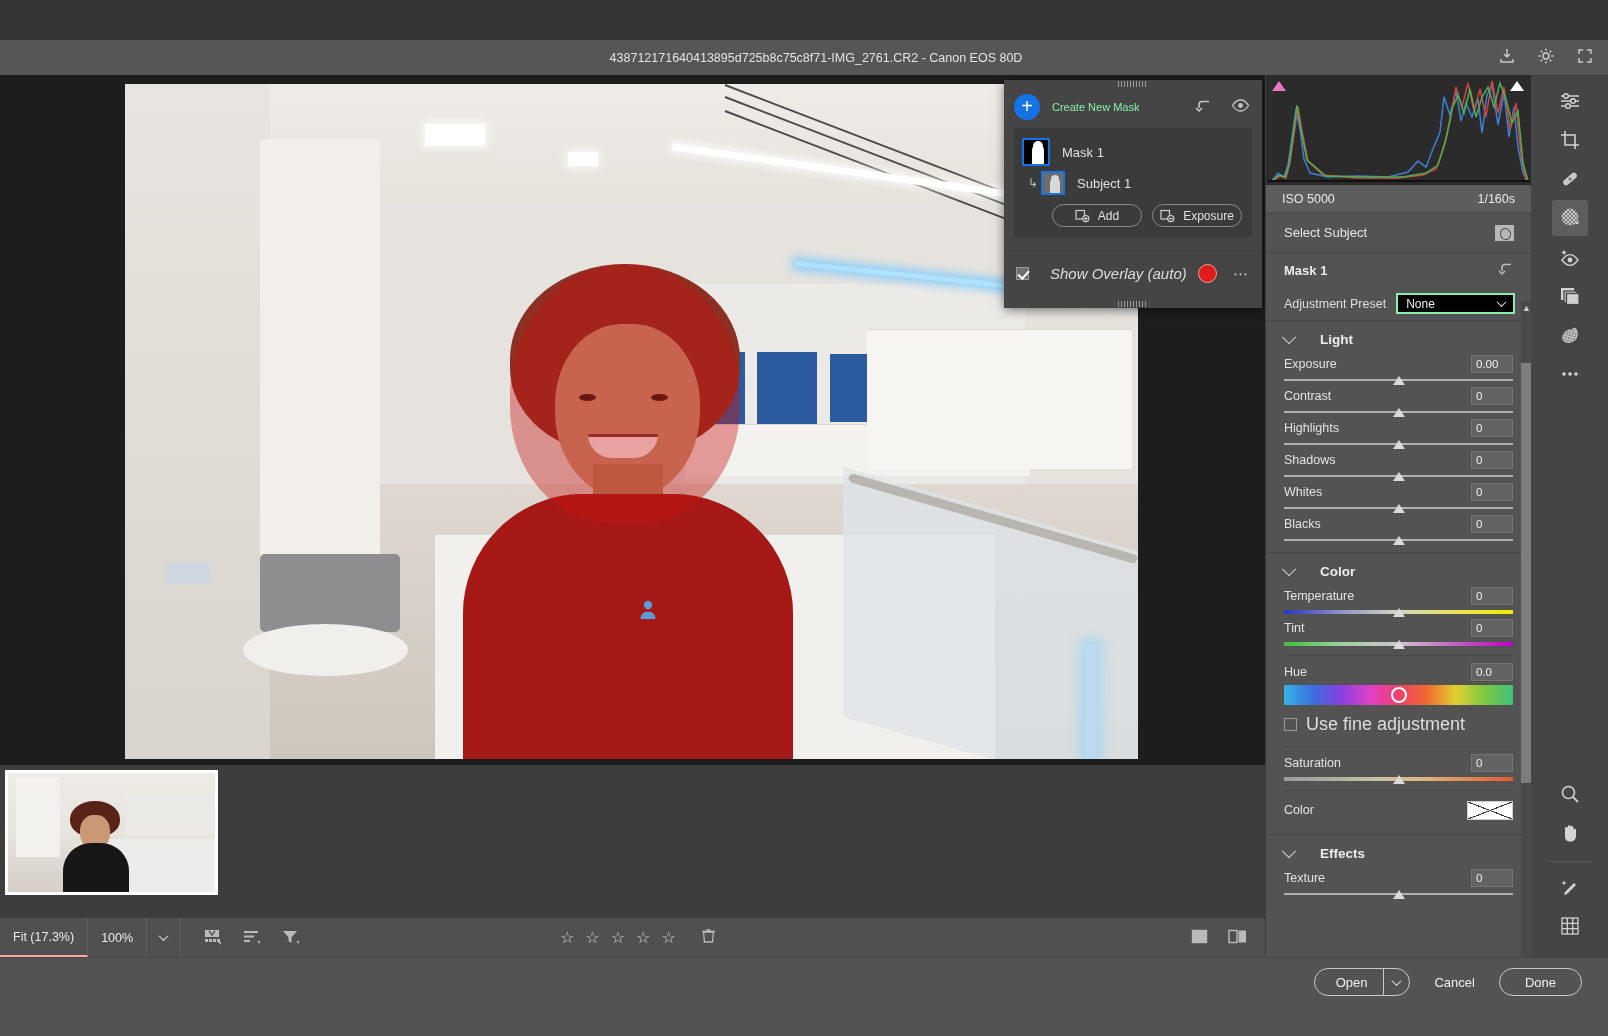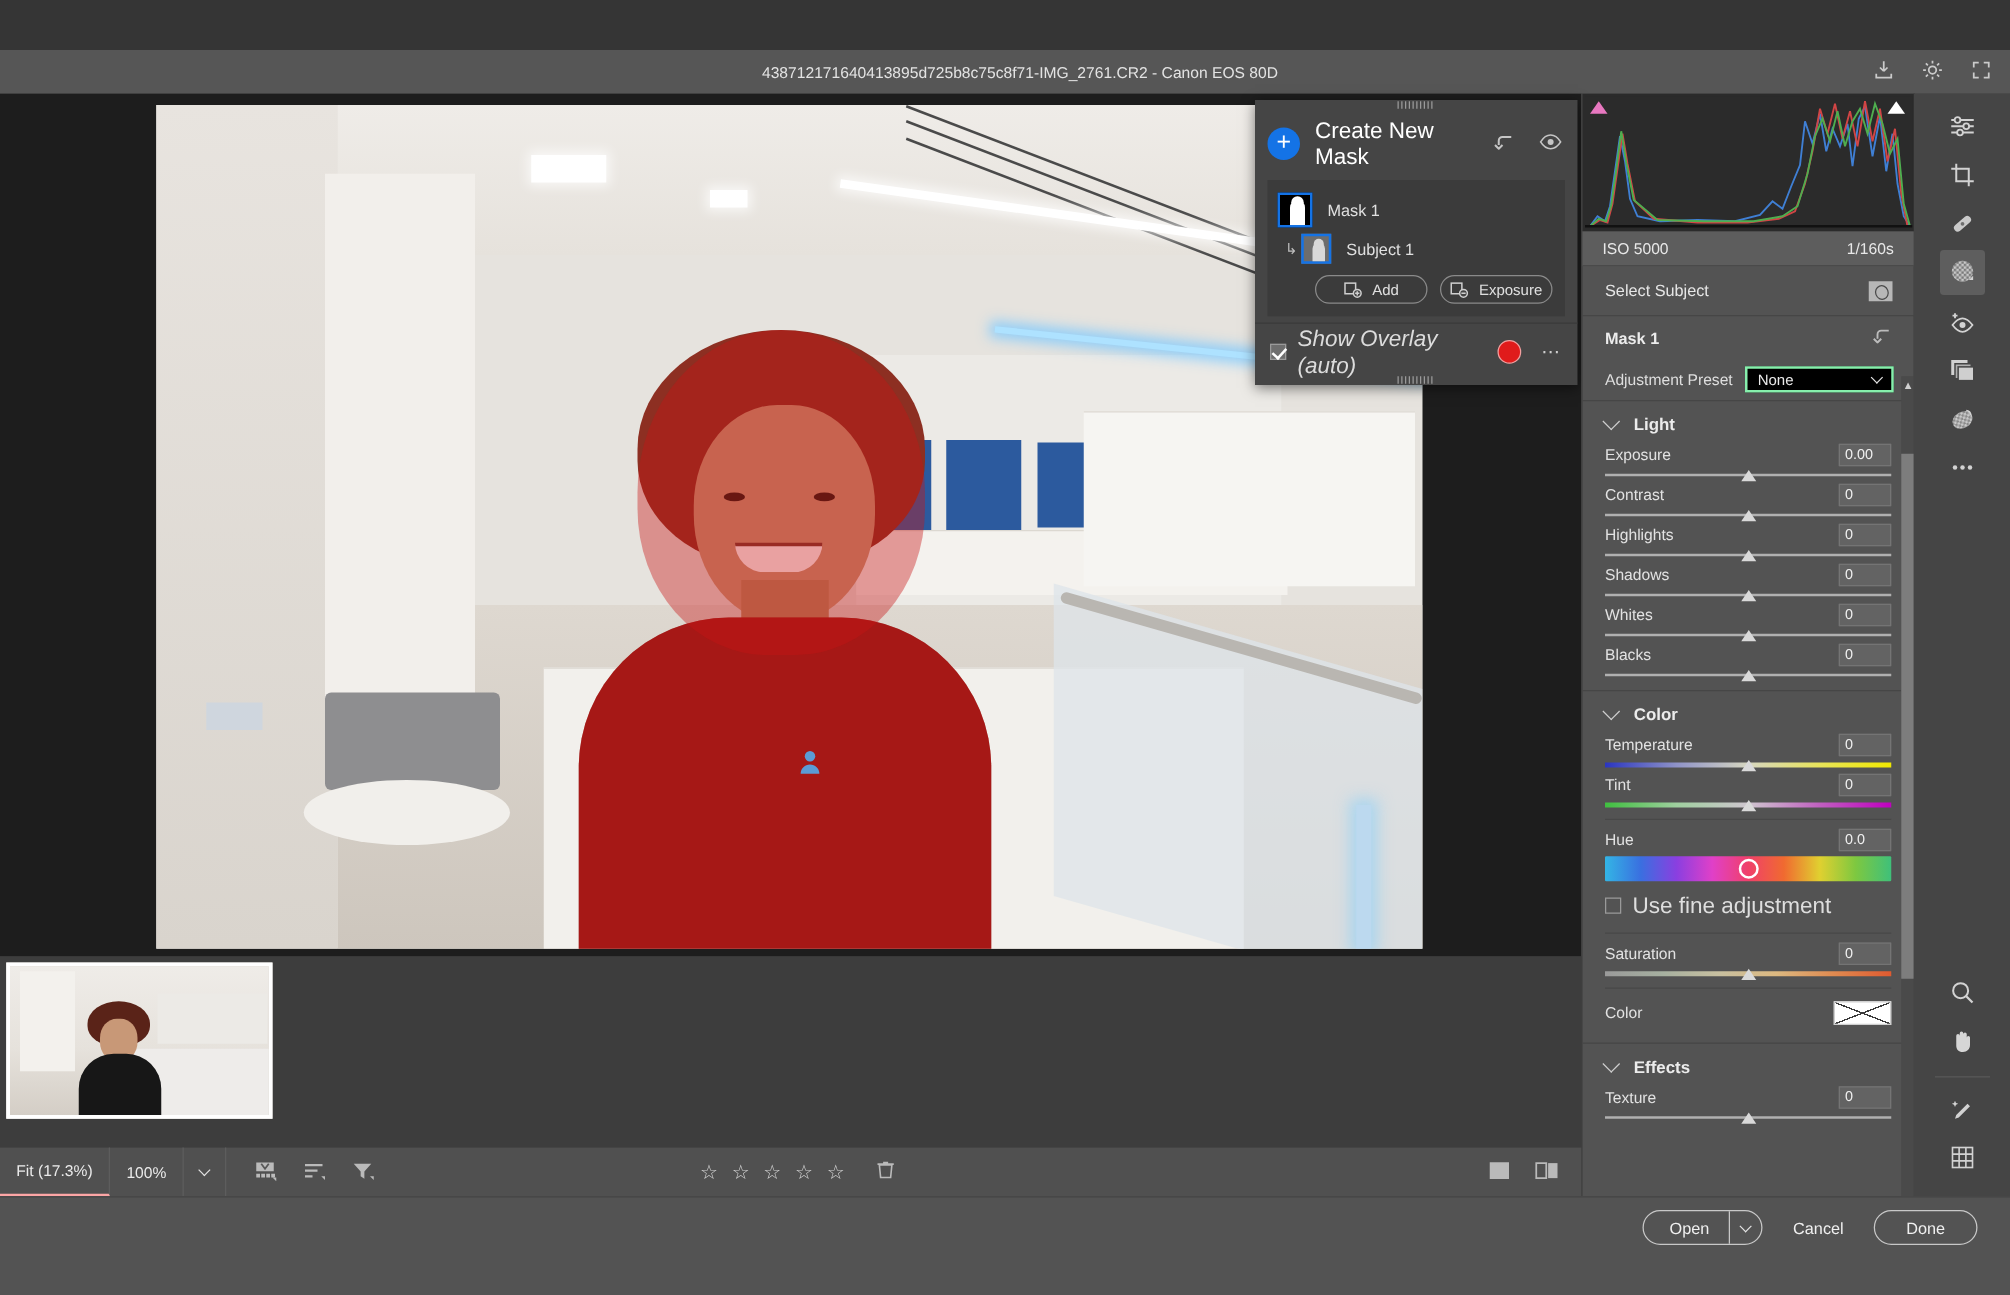--- a/index.html
+++ b/index.html
@@ -74,21 +74,21 @@
     background: #454545; box-shadow: 0 2px 10px rgba(0,0,0,.5);
     display: flex; flex-direction: column;
   }
   .grip { height: 8px; display: flex; align-items: center; justify-content: center; cursor: move; }
   .grip i { display:block; width:1px; height:6px; background:#9a9a9a; margin-right:2px; }
   .mp-head { display: flex; align-items: center; padding: 6px 10px 4px 10px; }
   .plusbtn {
     width: 26px; height: 26px; border-radius: 50%; background: #1473e6;
     color:#fff; font-size: 20px; line-height: 24px; text-align: center; flex: none;
   }
-  .mp-head .lbl { margin-left: 12px; font-size: 18px; color: #ffffff; flex: 1; }
+  .mp-head .lbl { margin-left: 12px; font-size: 11px; color: #86efac; flex: 1; }
   .mp-head .acts { display: flex; align-items: center; gap: 18px; padding-right: 2px; }
   .masklist { margin: 4px 10px 0 10px; background: #3b3b3b; padding: 8px 8px 10px 8px; }
   .maskrow { display: flex; align-items: center; height: 32px; }
   .thumb {
     width: 28px; height: 28px; background: #000; border: 2px solid #1473e6; flex: none;
     position: relative; overflow: hidden;
   }
   .thumb .silh { position:absolute; left:8px; top:4px; width:12px; height:24px; background:#fff; border-radius:6px 6px 0 0; }
   .thumb .silh:before { content:""; position:absolute; left:1px; top:-3px; width:10px; height:10px; background:#fff; border-radius:50%; }
   .maskrow .name { margin-left: 12px; font-size: 13px; color: #e0e0e0; }
@@ -106,21 +106,21 @@
     flex: 1; height: 23px; border: 1px solid #8a8a8a; border-radius: 12px;
     display: flex; align-items: center; justify-content: center; gap: 8px;
     font-size: 12px; color: #e0e0e0; background: transparent;
   }
   .mp-foot {
     margin-top: auto; border-top: 1px solid #3a3a3a;
     display: flex; align-items: center; padding: 9px 12px 0 12px; height: 38px;
   }
   .chk { width: 13px; height: 13px; border: 1px solid #9a9a9a; background: #6e6e6e; position: relative; flex: none; }
   .chk.on:after { content:""; position:absolute; left:3px; top:0px; width:5px; height:9px; border:solid #ffffff; border-width:0 2px 2px 0; transform:rotate(42deg); }
-  .mp-foot .lbl { margin-left: 9px; font-style: italic; font-size: 18px; color: #dcdcdc; flex: 1; }
+  .mp-foot .lbl { margin-left: 21px; font-style: italic; font-size: 15px; color: #dcdcdc; flex: 1; }
   .ovdot { width: 19px; height: 19px; border-radius: 50%; background: #e01b1b; border: 1px solid #f2a0a0; }
   .dots3 { margin-left: 16px; letter-spacing: 2px; color: #cfcfcf; font-size: 15px; line-height: 10px; }
 
   
   .rightpanel {
     position: absolute; left: 1265px; top: 75px; width: 266px; height: 882px;
     background: #535353; border-left: 1px solid #3c3c3c;
   }
   .histo { position: relative; width: 266px; height: 110px; background: #2b2b2b; padding: 2px; }
   .clipL { position:absolute; left:4px; top:3px; width:18px; height:15px; }
@@ -145,21 +145,21 @@
     height: 34px; display:flex; align-items:center; padding: 0 16px 0 18px; gap: 10px;
     border-bottom: 1px solid #464646;
   }
   .preset-row .lb { font-size: 12.5px; color:#dedede; }
   .selectbox {
     flex: 1; height: 21px; background: #000000; border: 2px solid #86efac;
     display:flex; align-items:center; padding: 0 8px; font-size: 12px; color: #eaeaea;
     justify-content: space-between;
   }
   .section-head {
-    display:flex; align-items:center; gap: 13px; padding: 11px 18px 6px 18px;
+    display:flex; align-items:center; gap: 26px; padding: 11px 18px 6px 18px;
     font-weight: bold; font-size: 13.5px; color: #ececec;
   }
   .chev { width:10px; height:10px; border-right:1.8px solid #cfcfcf; border-bottom:1.8px solid #cfcfcf; transform: rotate(45deg) translate(-2px,-2px); }
   .slider { padding: 0 18px 0 18px; margin-bottom: 1px; }
   .slider .top { display:flex; align-items:center; justify-content:space-between; height: 21px; }
   .slider .nm { font-size: 12.5px; color: #e2e2e2; }
   .slider .val {
     width: 42px; height: 18px; background:#636363; border:1px solid #747474;
     font-size: 11.5px; color:#f0f0f0; display:flex; align-items:center; justify-content:flex-start;
     padding-left: 4px;

